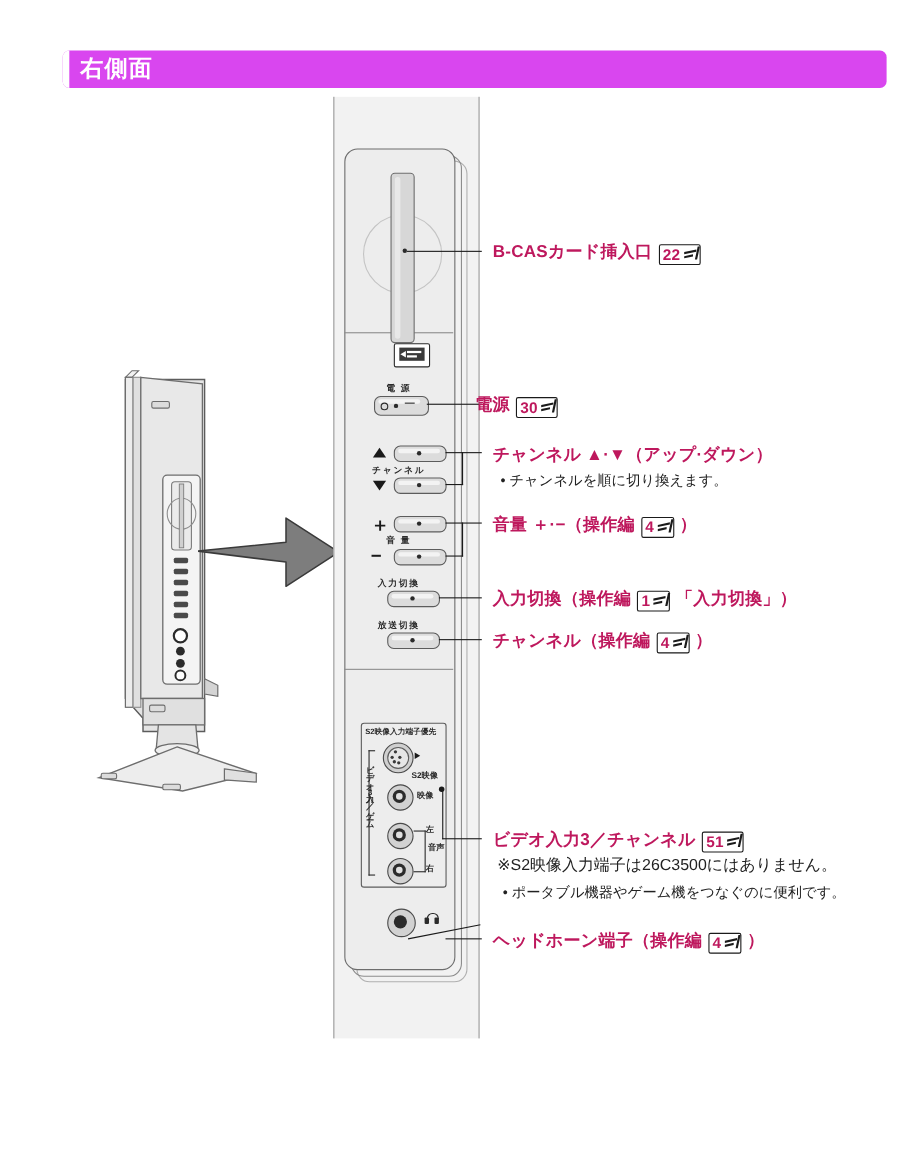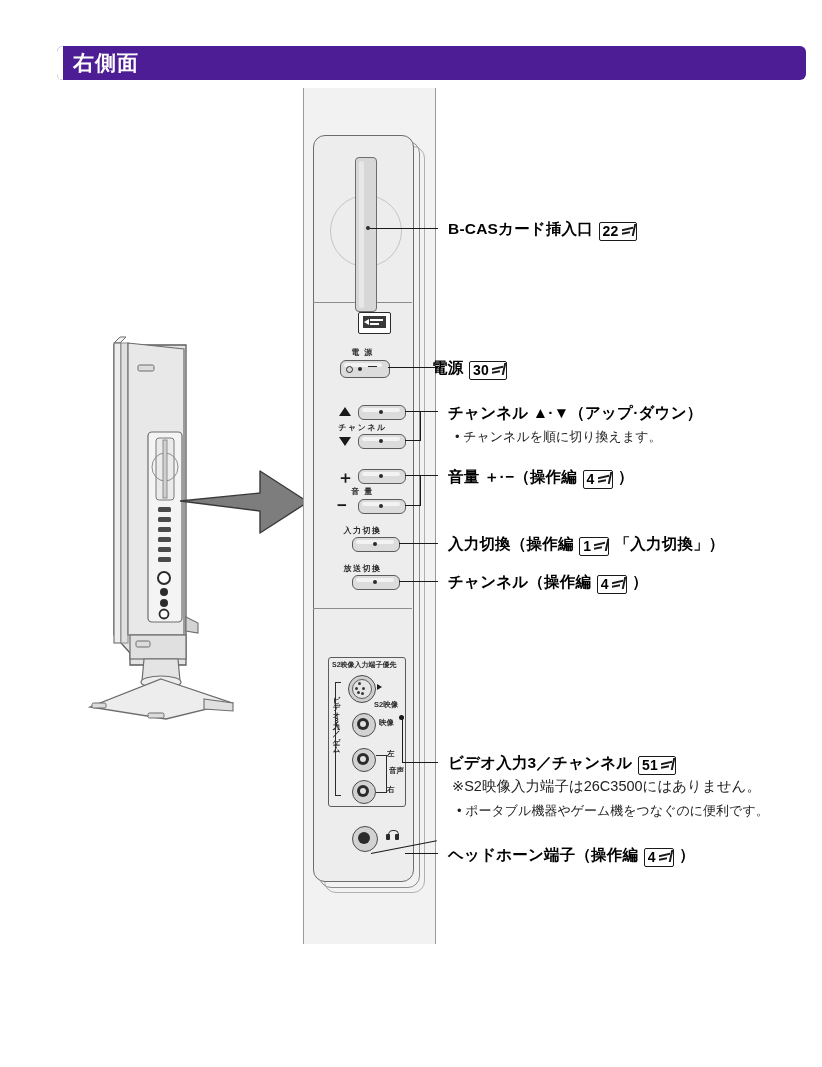--- a/index.html
+++ b/index.html
@@ -5,21 +5,21 @@
   html,body{margin:0;padding:0;background:#ffffff;}
   body{
     width:822px;height:1067px;position:relative;overflow:hidden;
     font-family:"Liberation Sans","DejaVu Sans",sans-serif;
     color:#1a1a1a;
   }
 
   
   .header-bar{
     position:absolute;left:57px;top:46px;width:749px;height:34px;
-    background:#4c1d95;border-radius:6px;
+    background:#d946ef;border-radius:6px;
   }
   .header-bar .tick{
     position:absolute;left:0;top:0;width:6px;height:34px;
     background:#ffffff;border-top-left-radius:6px;border-bottom-left-radius:6px;
   }
   .header-title{
     position:absolute;left:16px;top:5px;
     color:#ffffff;font-size:21px;font-weight:bold;letter-spacing:1px;
     line-height:24px;
   }
@@ -201,21 +201,21 @@
   }
   .hp-icon .earL{position:absolute;left:0px;top:4px;width:4px;height:6px;background:#2b2b2b;border-radius:1px;}
   .hp-icon .earR{position:absolute;left:9px;top:4px;width:4px;height:6px;background:#2b2b2b;border-radius:1px;}
 
   
   .lead{position:absolute;background:#1a1a1a;}
   .lead.h{height:1.3px;}
   .lead.v{width:1.3px;}
 
   
-  .callout{position:absolute;font-size:15.5px;font-weight:bold;color:#000000;white-space:nowrap;letter-spacing:0.2px;}
+  .callout{position:absolute;font-size:15.5px;font-weight:bold;color:#be185d;white-space:nowrap;letter-spacing:0.2px;}
   .sub{position:absolute;font-size:13px;color:#222;white-space:nowrap;font-weight:normal;}
   .sub.bold{font-weight:normal;font-size:14.5px;}
 
   
   .tv{position:absolute;left:86px;top:335px;width:150px;height:390px;}
 
   .arrow{position:absolute;left:180px;top:455px;width:140px;height:90px;}
 </style>
 </head>
 <body>

